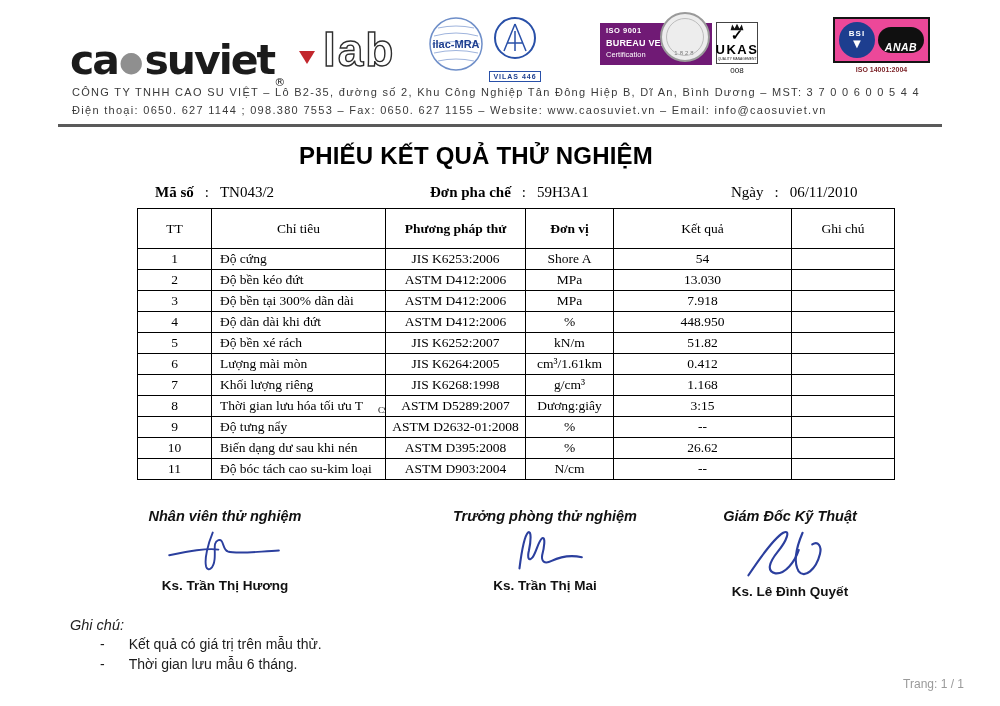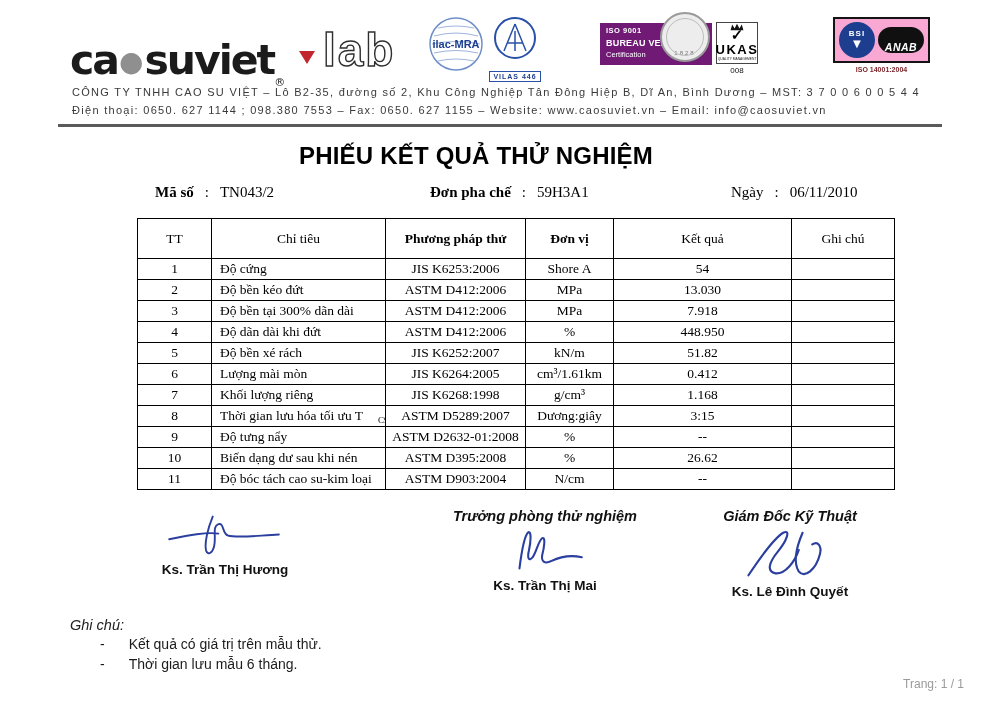--- a/index.html
+++ b/index.html
@@ -31,21 +31,21 @@
   .bv-emblem .inner{position:absolute;inset:4px;border:1px solid #bdbdbd;border-radius:50%;}
   .bv-year{font-size:6px;color:#777;letter-spacing:2px;margin-bottom:4px;}
 
   .ukas-box{left:716px;top:22px;width:42px;height:42px;border:1px solid #444;background:#fff;
             box-sizing:border-box;display:flex;flex-direction:column;align-items:center;justify-content:center;}
   .ukas-check{font-size:15px;font-weight:900;line-height:.8;margin-top:-2px;}
   .ukas-name{font-size:13px;font-weight:700;letter-spacing:1.5px;margin-top:1px;}
   .ukas-sub{font-size:6px;transform:scale(.55);transform-origin:center top;white-space:nowrap;color:#222;}
   .ukas-number{left:716px;top:66px;width:42px;text-align:center;font-size:8px;color:#111;}
 
-  .bsi-box{left:833px;top:17px;width:97px;height:46px;border:2px solid #141414;background:#f9a8d4;
+  .bsi-box{left:833px;top:17px;width:97px;height:46px;border:2px solid #141414;background:#ec4899;
            box-sizing:border-box;display:flex;align-items:center;justify-content:center;gap:3px;}
   .bsi-circle{width:36px;height:36px;border-radius:50%;background:#1d3e8f;color:#fff;
               display:flex;flex-direction:column;align-items:center;justify-content:center;line-height:1;}
   .bsi-label{font-size:8px;font-weight:700;letter-spacing:1px;}
   .bsi-kite{font-size:13px;margin-top:-1px;}
   .anab-oval{width:46px;height:26px;border-radius:13px;background:#101010;color:#fff;
              display:flex;align-items:flex-end;justify-content:center;
              font-size:10.5px;font-weight:700;font-style:italic;letter-spacing:.5px;}
   .iso14001{left:833px;top:66px;width:97px;text-align:center;font-size:7px;font-weight:700;color:#7a1f24;}
 
@@ -55,21 +55,21 @@
   .divider{left:58px;top:124px;width:884px;height:3px;background:#5a5a5a;}
 
   
   .title{left:0;top:142px;width:952px;text-align:center;font-size:24px;font-weight:700;
          letter-spacing:.2px;color:#000;}
   .meta-group{top:184px;font-family:"Liberation Serif",serif;font-size:15px;white-space:nowrap;}
   .meta-label-bold{font-weight:700;}
   .meta-colon{margin:0 11px;}
 
   
-  table.results{position:absolute;left:137px;top:218px;width:757px;border-collapse:collapse;
+  table.results{position:absolute;left:137px;top:208px;width:757px;border-collapse:collapse;
                 table-layout:fixed;font-family:"Liberation Serif",serif;font-size:13.5px;}
   .results th,.results td{border:1px solid #000;padding:0 2px;text-align:center;overflow:hidden;}
   .results thead th{height:39px;font-weight:400;}
   .results thead th:nth-child(3),.results thead th:nth-child(4){font-weight:700;}
   .results tbody td{height:20px;}
   .results td.cell-left{text-align:left;padding-left:8px;white-space:nowrap;}
   .results sub{font-size:9px;vertical-align:-3px;line-height:1;margin-left:15px;}
 
   
   .sig-block{top:508px;width:230px;text-align:center;}
@@ -265,20 +265,21 @@
         <td class="cell-left">Độ bóc tách cao su-kim loại</td>
         <td>ASTM D903:2004</td>
         <td>N/cm</td>
         <td>--</td>
         <td></td>
       </tr>
     </tbody>
 </table>
 
 <div class="abs sig-block" style="left:110px;">
+  <div class="sig-title">Nhân viên thử nghiệm</div>
   <svg class="sig-svg" width="130" height="52" viewBox="0 0 130 55">
     <path d="M6 32 C 26 28, 46 24, 58 26" stroke="#2b3f9e" stroke-width="2" fill="none" stroke-linecap="round"></path>
     <path d="M52 8 C 47 20, 43 36, 45 44 C 47 50, 53 46, 54 36 C 55 26, 52 18, 58 16 C 64 14, 62 26, 68 28 C 78 31, 100 28, 122 27" stroke="#2b3f9e" stroke-width="2" fill="none" stroke-linecap="round"></path>
   </svg>
   <div class="sig-name">Ks. Trần Thị Hương</div>
 </div>
 
 <div class="abs sig-block" style="left:430px;">
   <div class="sig-title">Trưởng phòng thử nghiệm</div>
   <svg class="sig-svg" width="130" height="52" viewBox="0 0 130 55">

